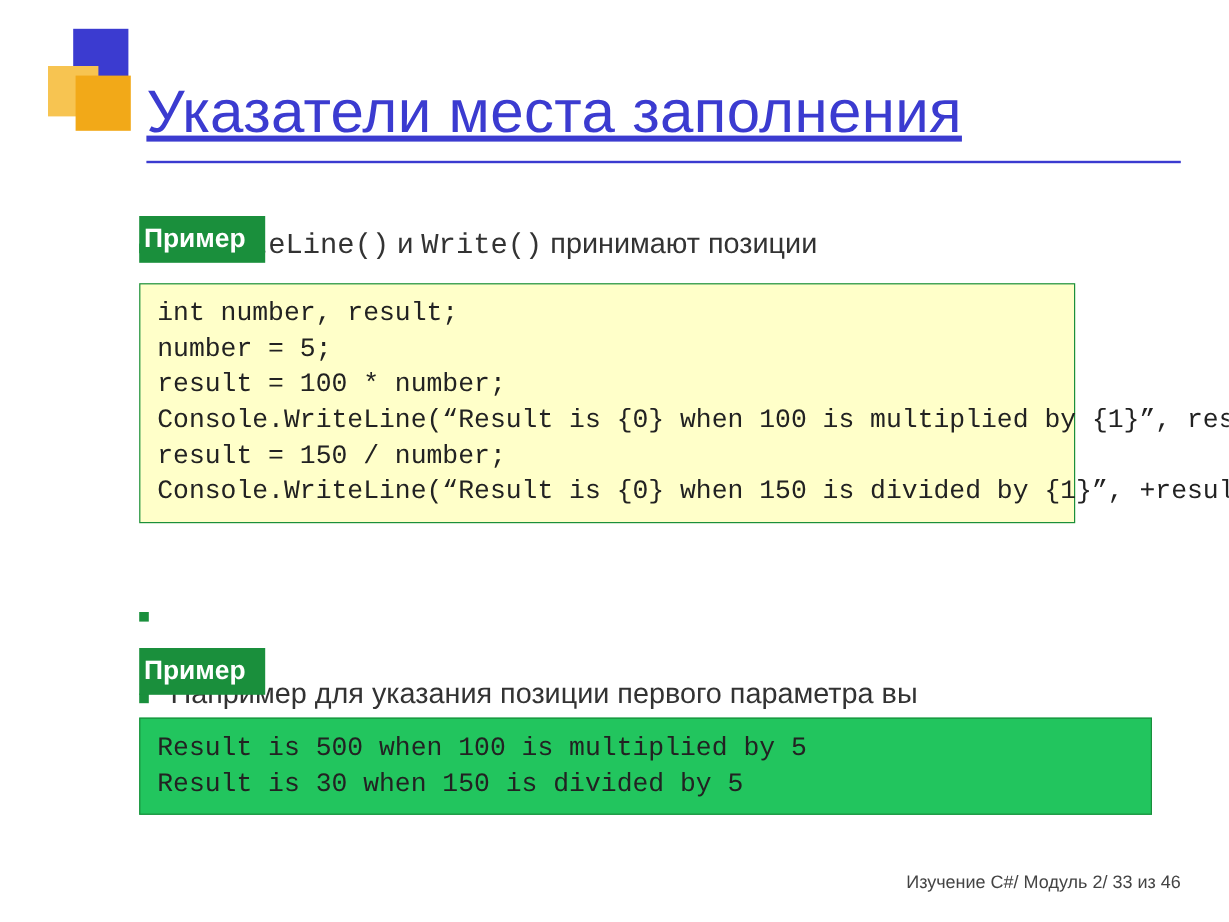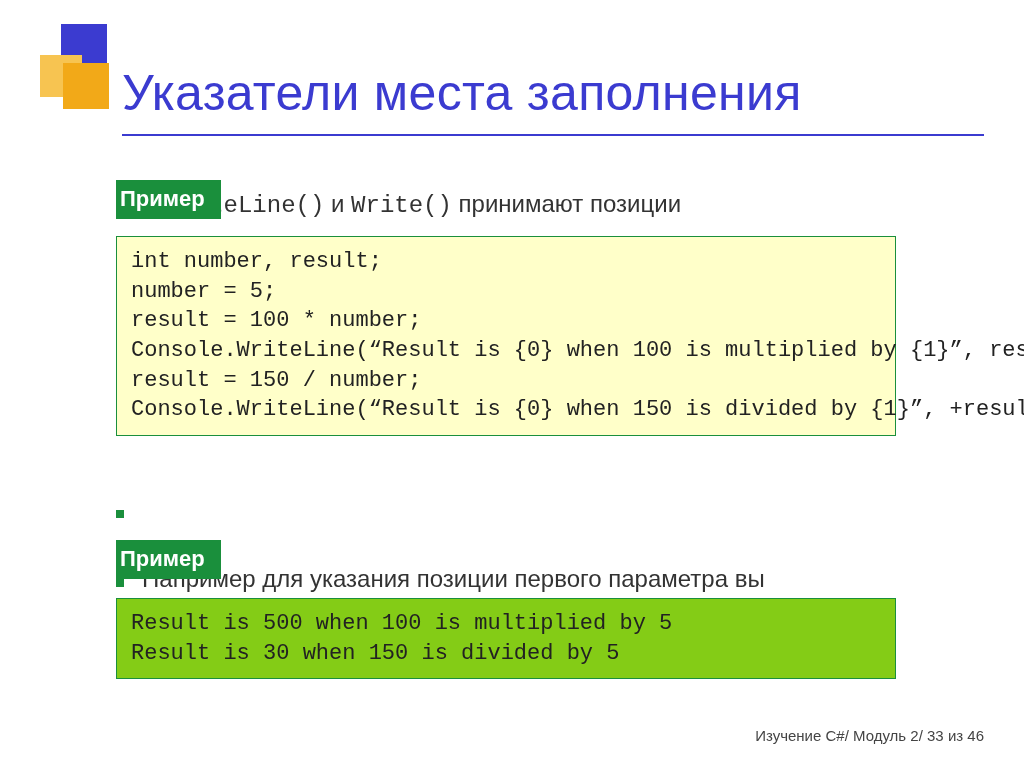--- a/index.html
+++ b/index.html
@@ -2,39 +2,39 @@
 <html><head>
 <meta charset="utf-8">
 <style>
   * { box-sizing: border-box; margin: 0; padding: 0; }
   html, body { width: 1024px; height: 768px; background: #fff; font-family: Arial, Helvetica, sans-serif; overflow: hidden; }
   .slide { position: relative; width: 1024px; height: 768px; background: #fff; }
   .deco { position: absolute; left: 33px; top: 17px; width: 76px; height: 76px; }
   .deco .sq-back  { position: absolute; left: 28px; top: 7px;  width: 46px; height: 46px; background: #3b3bd0; }
   .deco .sq-mid   { position: absolute; left: 7px;  top: 38px; width: 42px; height: 42px; background: #f7c451; }
   .deco .sq-front { position: absolute; left: 30px; top: 46px; width: 46px; height: 46px; background: #f2a918; }
-  .title { position: absolute; left: 122px; top: 64px; font-size: 50px; color: #3b3bd0; font-weight: 400; letter-spacing: 0.3px; }
+  .title { position: absolute; left: 122px; top: 64px; font-size: 50px; color: #3b3bd0; font-weight: 400; letter-spacing: 0.3px; text-decoration: underline; }
   .rule  { position: absolute; left: 122px; top: 134px; width: 862px; height: 0; border-top: 2px solid #3b3bd0; }
 
   .bullet-row { position: absolute; display: flex; align-items: baseline; }
   .bullet-row .sq { width: 8px; height: 8px; background: #1a8f3c; margin-right: 18px; margin-top: 10px; }
   .bullet-row .txt { font-size: 24px; color: #333; font-weight: 400; }
   .mono-inline { font-family: "Courier New", Courier, monospace; }
 
   .b1 { left: 116px; top: 190px; width: 870px; }
   .b2 { left: 116px; top: 500px; width: 870px; }
   .b3 { left: 116px; top: 565px; width: 870px; }
 
   .label-badge { position: absolute; background: #1a8f3c; color: #fff; font-size: 22px; font-weight: 700; padding: 6px 16px 7px 4px; }
   .badge-example { left: 116px; top: 180px; }
   .badge-output  { left: 116px; top: 540px; }
 
   .code-box { position: absolute; left: 116px; border: 1.5px solid #1a8f3c; font-family: Liberation Mono, monospace; font-size: 22px; line-height: 1.35; padding: 10px 14px 10px 14px; color: #222; }
   .code-example { top: 236px; width: 780px; background: #ffffc9; }
-  .code-output  { top: 598px; width: 780px; background: #84cc16; }
+  .code-output  { top: 598px; width: 844px; background: #22c55e; }
 
   .footer { position: absolute; right: 40px; bottom: 24px; font-size: 15px; color: #444; }
 </style>
 </head>
 <body>
 <div class="slide">
 
   <div class="deco">
     <div class="sq-back"></div>
     <div class="sq-mid"></div>

